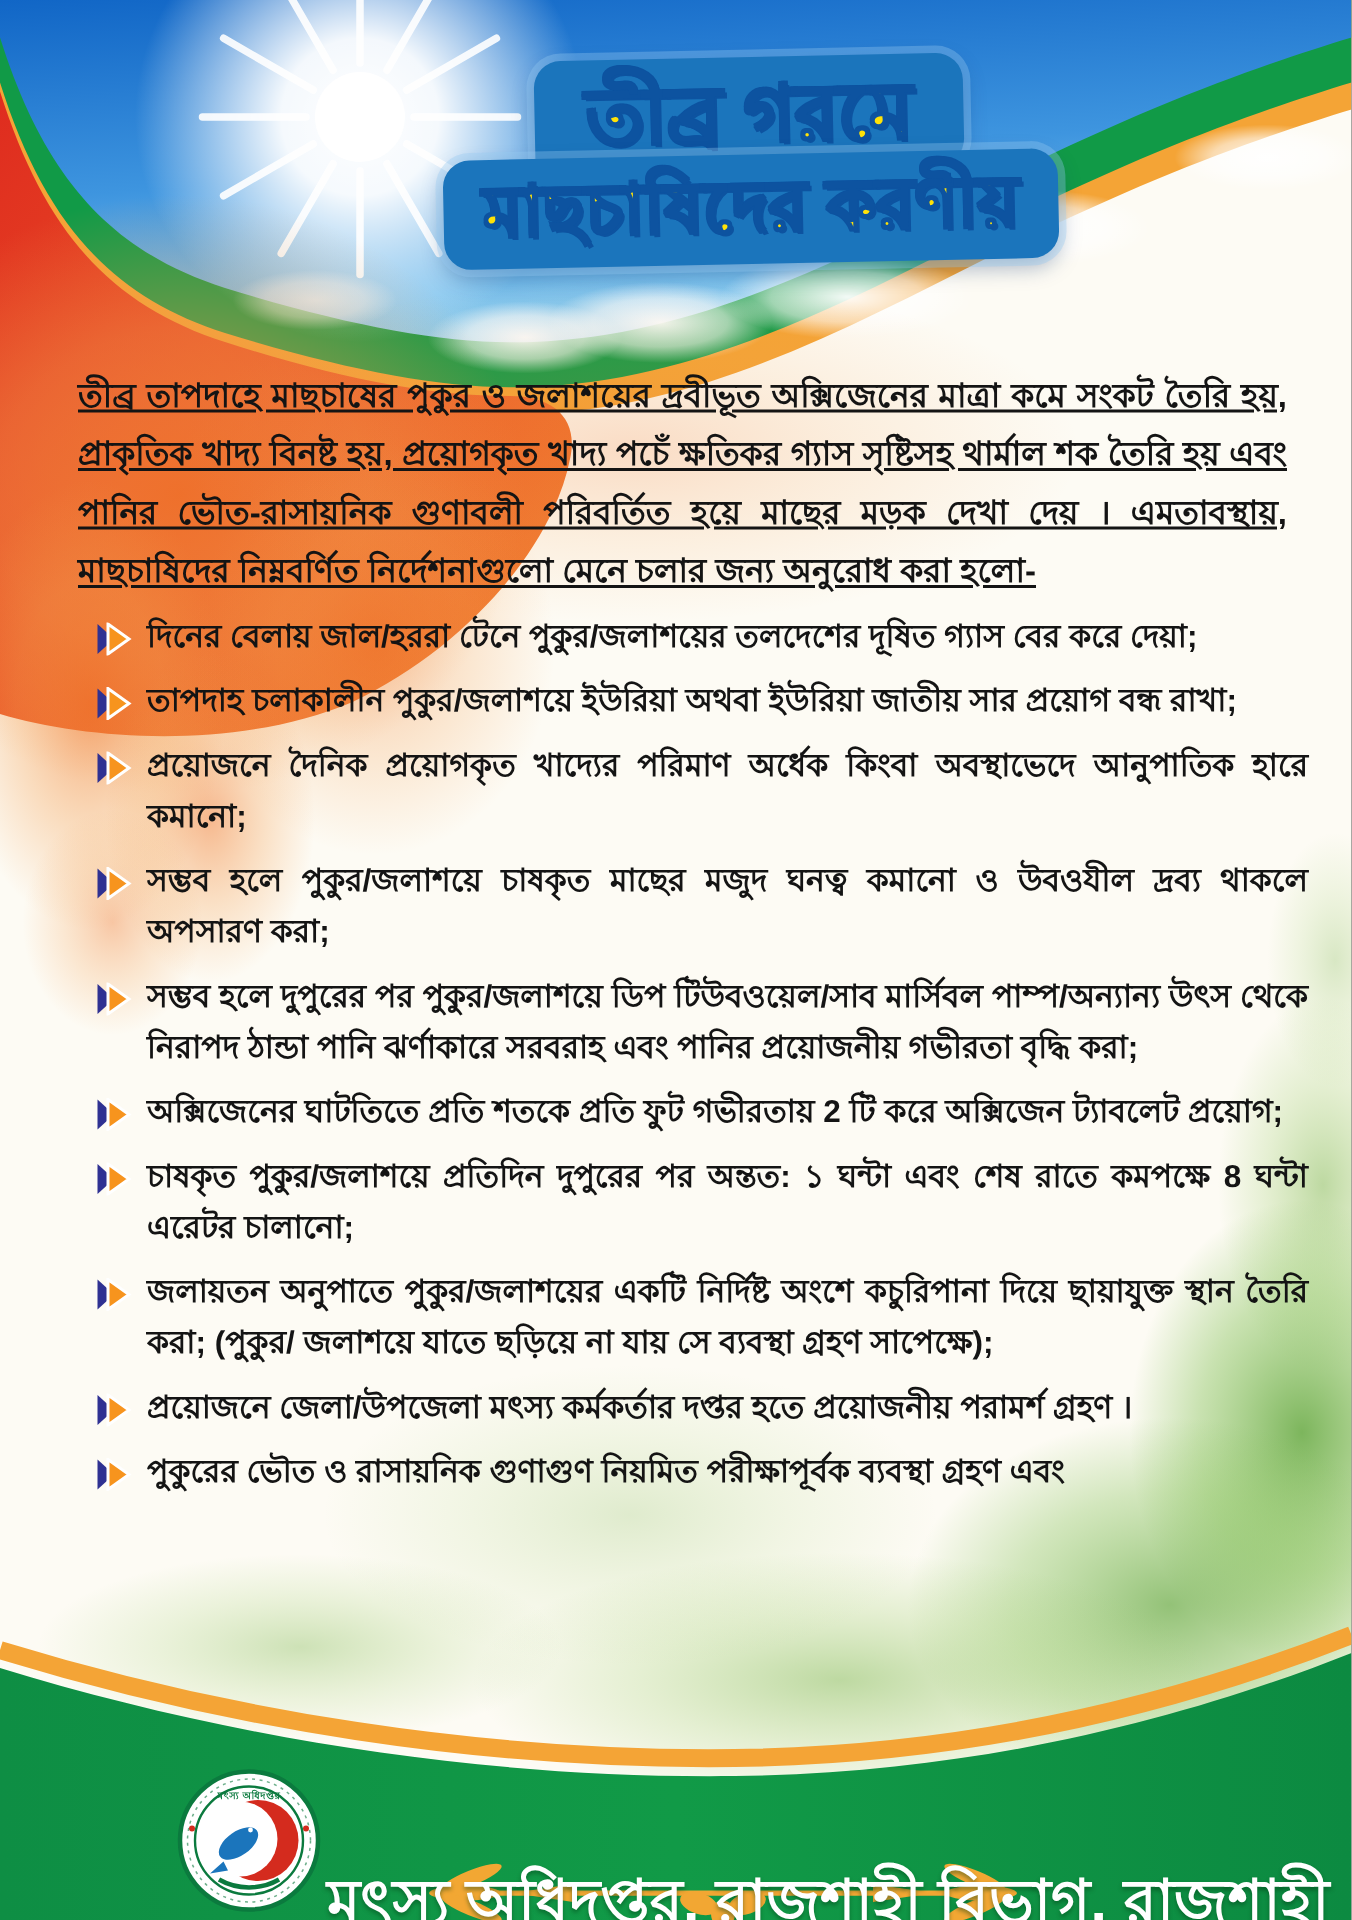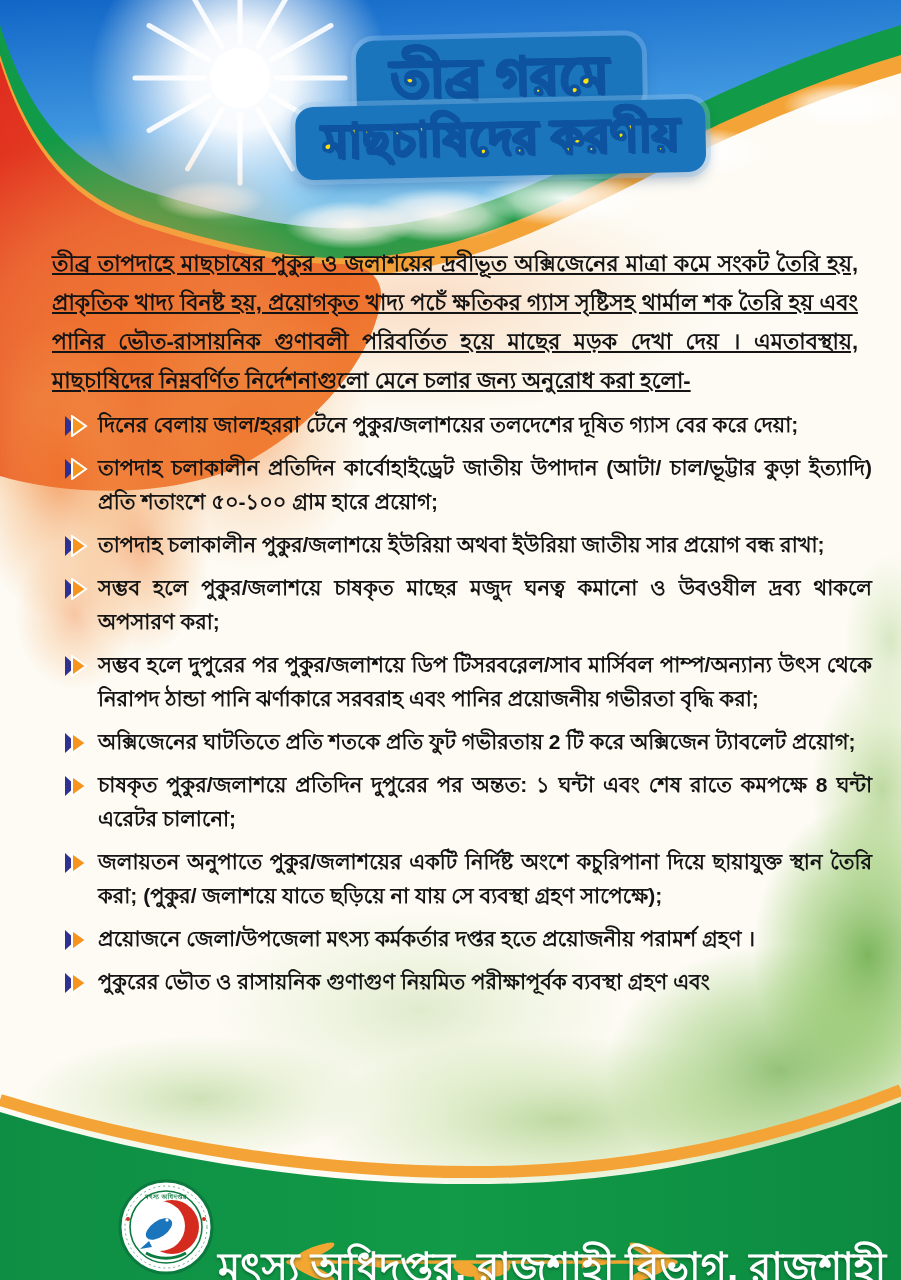--- a/index.html
+++ b/index.html
@@ -214,51 +214,51 @@
   <ul class="bullets">
     <li>
       <svg class="b-ic" viewBox="0 0 26 22" width="26" height="22" aria-hidden="true">
         <polygon points="1,1 12,11 1,21" fill="#2F3192"></polygon>
         <polygon points="8,1 22,11 8,21" fill="#F7941E" stroke="#FFFFFF" stroke-width="2"></polygon>
       </svg>
       <span class="b-text">দিনের বেলায় জাল/হররা টেনে পুকুর/জলাশয়ের তলদেশের দূষিত গ্যাস বের করে দেয়া;</span>
     </li>
 
 
-    <li>
-      <svg class="b-ic" viewBox="0 0 26 22" width="26" height="22" aria-hidden="true">
-        <polygon points="1,1 12,11 1,21" fill="#2F3192"></polygon>
-        <polygon points="8,1 22,11 8,21" fill="#F7941E" stroke="#FFFFFF" stroke-width="2"></polygon>
-      </svg>
-      <span class="b-text">তাপদাহ চলাকালীন প্রতিদিন কার্বোহাইড্রেট জাতীয় উপাদান (আটা/ চাল/ভূট্টার কুড়া ইত্যাদি) প্রতি শতাংশে ৫০-১০০ গ্রাম হারে প্রয়োগ;</span>
-    </li>
 
     <li>
       <svg class="b-ic" viewBox="0 0 26 22" width="26" height="22" aria-hidden="true">
         <polygon points="1,1 12,11 1,21" fill="#2F3192"></polygon>
         <polygon points="8,1 22,11 8,21" fill="#F7941E" stroke="#FFFFFF" stroke-width="2"></polygon>
       </svg>
       <span class="b-text">তাপদাহ চলাকালীন পুকুর/জলাশয়ে ইউরিয়া অথবা ইউরিয়া জাতীয় সার প্রয়োগ বন্ধ রাখা;</span>
     </li>
 
+    <li>
+      <svg class="b-ic" viewBox="0 0 26 22" width="26" height="22" aria-hidden="true">
+        <polygon points="1,1 12,11 1,21" fill="#2F3192"></polygon>
+        <polygon points="8,1 22,11 8,21" fill="#F7941E" stroke="#FFFFFF" stroke-width="2"></polygon>
+      </svg>
+      <span class="b-text">প্রয়োজনে দৈনিক প্রয়োগকৃত খাদ্যের পরিমাণ অর্ধেক কিংবা অবস্থাভেদে আনুপাতিক হারে কমানো;</span>
+    </li>
 
     <li>
       <svg class="b-ic" viewBox="0 0 26 22" width="26" height="22" aria-hidden="true">
         <polygon points="1,1 12,11 1,21" fill="#2F3192"></polygon>
         <polygon points="8,1 22,11 8,21" fill="#F7941E" stroke="#FFFFFF" stroke-width="2"></polygon>
       </svg>
       <span class="b-text">সম্ভব হলে পুকুর/জলাশয়ে চাষকৃত মাছের মজুদ ঘনত্ব কমানো ও উবওযীল দ্রব্য থাকলে অপসারণ করা;</span>
     </li>
 
     <li>
       <svg class="b-ic" viewBox="0 0 26 22" width="26" height="22" aria-hidden="true">
         <polygon points="1,1 12,11 1,21" fill="#2F3192"></polygon>
         <polygon points="8,1 22,11 8,21" fill="#F7941E" stroke="#FFFFFF" stroke-width="2"></polygon>
       </svg>
-      <span class="b-text">সম্ভব হলে দুপুরের পর পুকুর/জলাশয়ে ডিপ টিসরবর়েল/সাব মার্সিবল পাম্প/অন্যান্য উৎস থেকে নিরাপদ ঠান্ডা পানি ঝর্ণাকারে সরবরাহ এবং পানির প্রয়োজনীয় গভীরতা বৃদ্ধি করা;</span>
+      <span class="b-text">সম্ভব হলে দুপুরের পর পুকুর/জলাশয়ে ডিপ টিউবওয়েল/সাব মার্সিবল পাম্প/অন্যান্য উৎস থেকে নিরাপদ ঠান্ডা পানি ঝর্ণাকারে সরবরাহ এবং পানির প্রয়োজনীয় গভীরতা বৃদ্ধি করা;</span>
     </li>
 
     <li>
       <svg class="b-ic" viewBox="0 0 26 22" width="26" height="22" aria-hidden="true">
         <polygon points="1,1 12,11 1,21" fill="#2F3192"></polygon>
         <polygon points="8,1 22,11 8,21" fill="#F7941E" stroke="#FFFFFF" stroke-width="2"></polygon>
       </svg>
       <span class="b-text">অক্সিজেনের ঘাটতিতে প্রতি শতকে প্রতি ফুট গভীরতায় 2 টি করে অক্সিজেন ট্যাবলেট প্রয়োগ;</span>
     </li>
 

